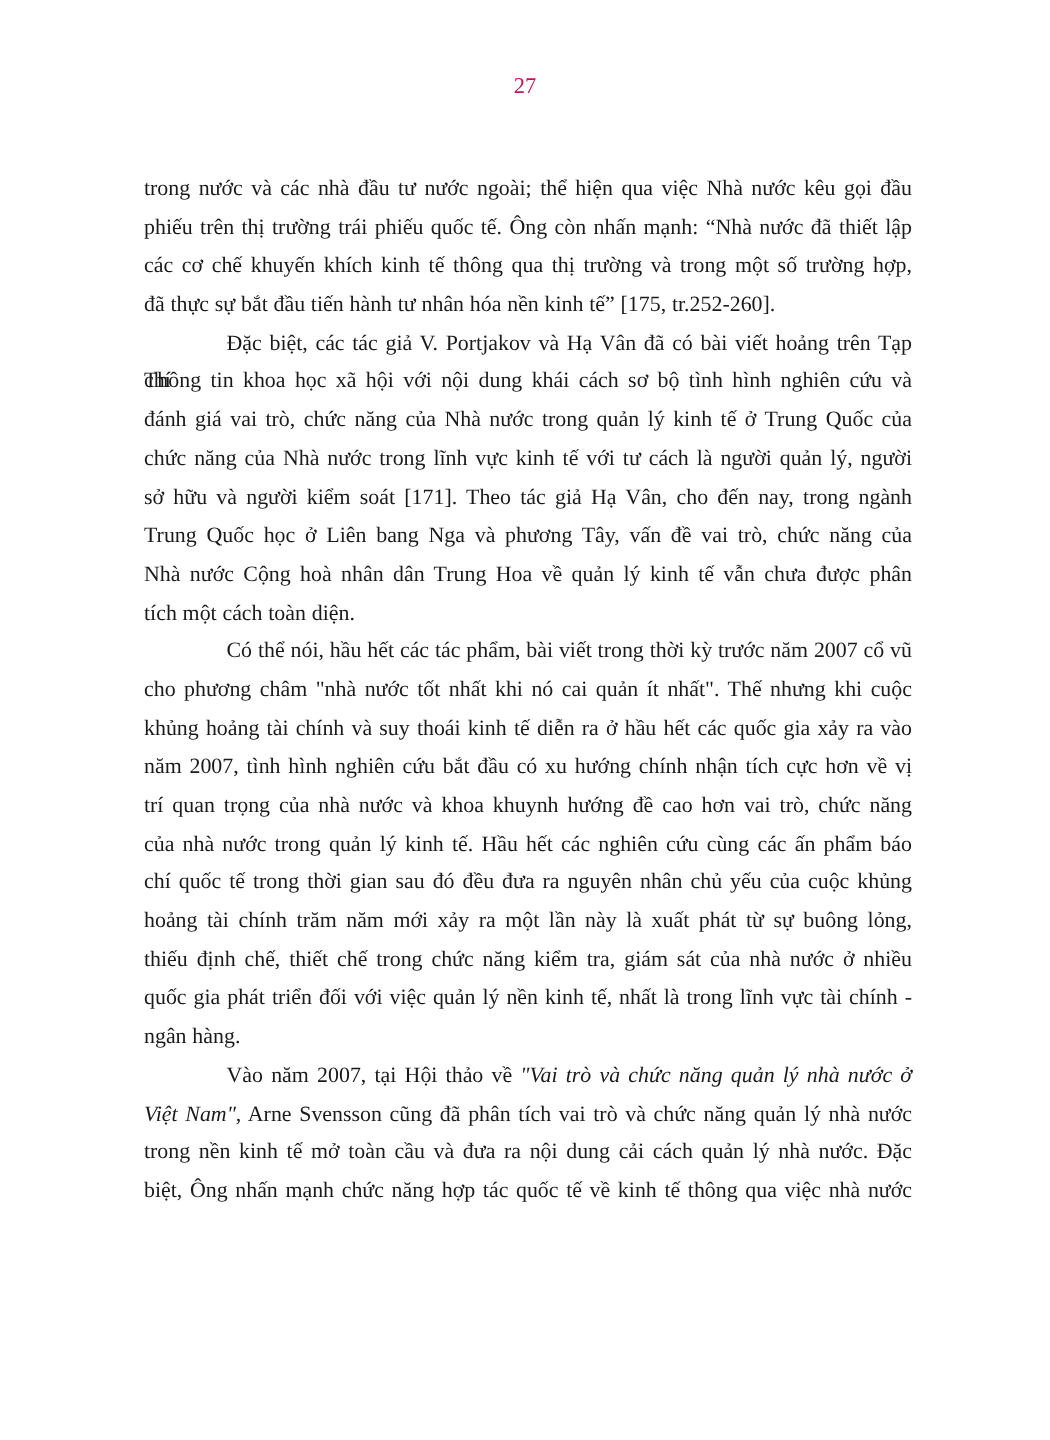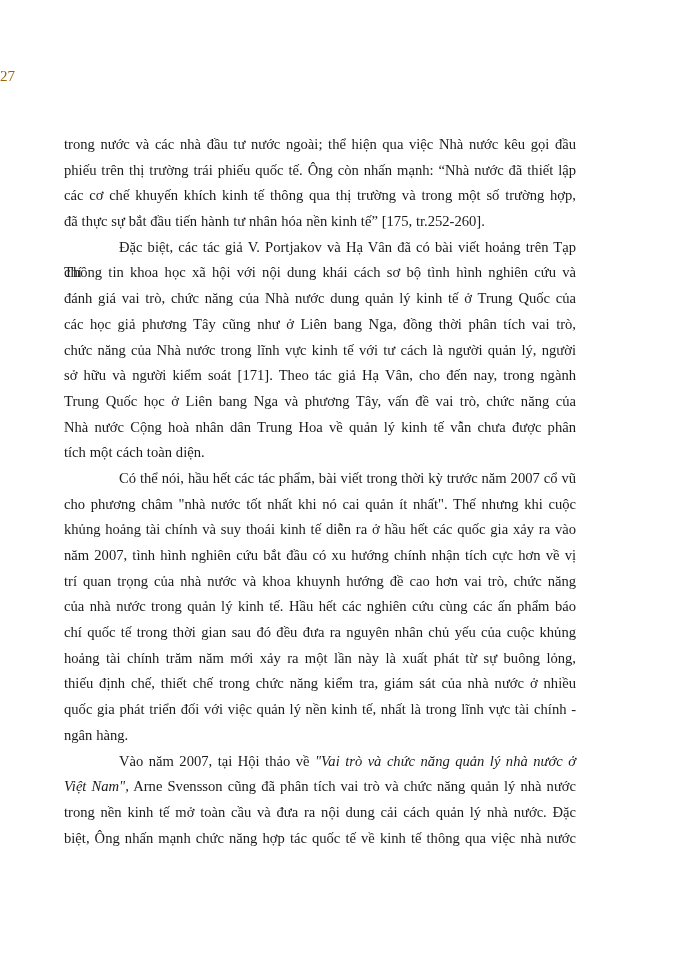--- a/index.html
+++ b/index.html
@@ -12,28 +12,28 @@
   }
   .page {
     position: relative;
     width: 700px;
     height: 960px;
     background: #ffffff;
     font-family: "Liberation Serif", "DejaVu Serif", serif;
     color: #1a1a1a;
   }
   .page-number {
-    margin-top: 66px;
-    text-align: left;
+    margin-top: 48px;
+    text-align: center;
     font-size: 15px;
     line-height: 20px;
-    color: #a16207;
+    color: #be185d;
   }
   .doc-body {
-    margin: 46px 0 0 64px;
+    margin: 46px 0 0 96px;
     width: 512px;
   }
   .line {
     font-size: 14.6px;
     line-height: 25.7px;
     height: 25.7px;
     white-space: normal;
     word-spacing: 0.2px;
   }
   .line.just {
@@ -52,22 +52,21 @@
 
 <div class="page">
   <div class="page-number">27</div>
   <div class="doc-body">
       <div class="line just"><span>trong nước và các nhà đầu tư nước ngoài; thể hiện qua việc Nhà nước kêu gọi đầu</span></div>
       <div class="line just"><span>phiếu trên thị trường trái phiếu quốc tế. Ông còn nhấn mạnh: “Nhà nước đã thiết lập</span></div>
       <div class="line just"><span>các cơ chế khuyến khích kinh tế thông qua thị trường và trong một số trường hợp,</span></div>
       <div class="line"><span>đã thực sự bắt đầu tiến hành tư nhân hóa nền kinh tế” [175, tr.252-260].</span></div>
       <div class="line just indent"><span>Đặc biệt, các tác giả V. Portjakov và Hạ Vân đã có bài viết hoảng trên Tạp chí</span></div>
       <div class="line just"><span>Thông tin khoa học xã hội với nội dung khái cách sơ bộ tình hình nghiên cứu và</span></div>
-      <div class="line just"><span>đánh giá vai trò, chức năng của Nhà nước dung quản lý kinh tế ở Trung Quốc của</span></div>
-      <div class="line just"><span>các học giả phương Tây cũng như ở Liên bang Nga, đồng thời phân tích vai trò,</span></div>
+      <div class="line just"><span>đánh giá vai trò, chức năng của Nhà nước trong quản lý kinh tế ở Trung Quốc của</span></div>
       <div class="line just"><span>chức năng của Nhà nước trong lĩnh vực kinh tế với tư cách là người quản lý, người</span></div>
       <div class="line just"><span>sở hữu và người kiểm soát [171]. Theo tác giả Hạ Vân, cho đến nay, trong ngành</span></div>
       <div class="line just"><span>Trung Quốc học ở Liên bang Nga và phương Tây, vấn đề vai trò, chức năng của</span></div>
       <div class="line just"><span>Nhà nước Cộng hoà nhân dân Trung Hoa về quản lý kinh tế vẫn chưa được phân</span></div>
       <div class="line"><span>tích một cách toàn diện.</span></div>
       <div class="line just indent"><span>Có thể nói, hầu hết các tác phẩm, bài viết trong thời kỳ trước năm 2007 cổ vũ</span></div>
       <div class="line just"><span>cho phương châm "nhà nước tốt nhất khi nó cai quản ít nhất". Thế nhưng khi cuộc</span></div>
       <div class="line just"><span>khủng hoảng tài chính và suy thoái kinh tế diễn ra ở hầu hết các quốc gia xảy ra vào</span></div>
       <div class="line just"><span>năm 2007, tình hình nghiên cứu bắt đầu có xu hướng chính nhận tích cực hơn về vị</span></div>
       <div class="line just"><span>trí quan trọng của nhà nước và khoa khuynh hướng đề cao hơn vai trò, chức năng</span></div>

